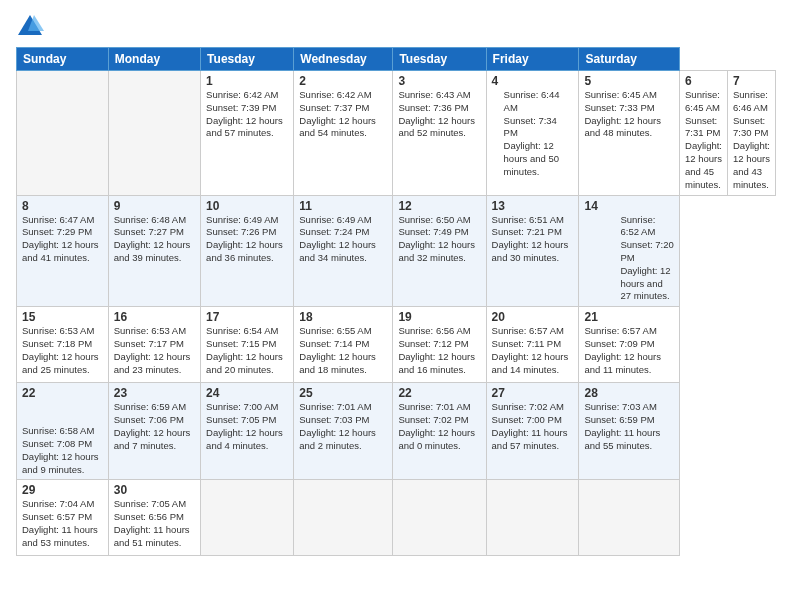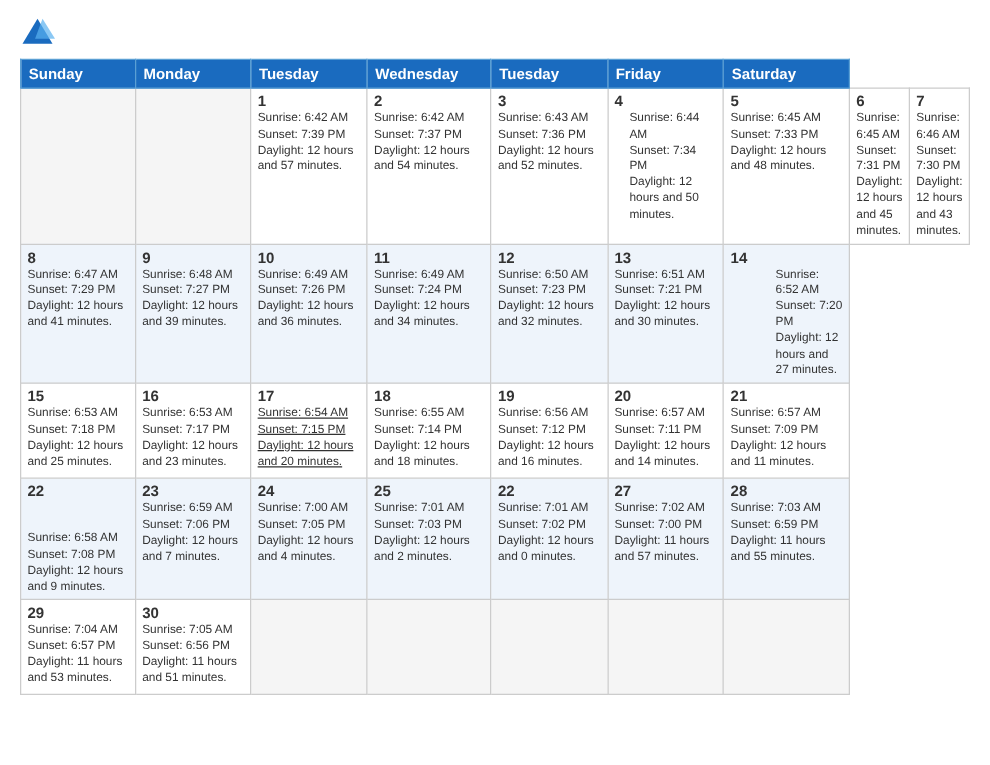--- a/index.html
+++ b/index.html
@@ -205,21 +205,21 @@
           </td>
           <td>
             <span class="day-num">11</span>
             <div class="day-detail" style="white-space: pre-line;">Sunrise: 6:49 AM
 Sunset: 7:24 PM
 Daylight: 12 hours and 34 minutes.</div>
           </td>
           <td>
             <span class="day-num">12</span>
             <div class="day-detail" style="white-space: pre-line;">Sunrise: 6:50 AM
-Sunset: 7:23 PM
+Sunset: 7:49 PM
 Daylight: 12 hours and 32 minutes.</div>
           </td>
           <td>
             <span class="day-num">13</span>
             <div class="day-detail" style="white-space: pre-line;">Sunrise: 6:51 AM
 Sunset: 7:21 PM
 Daylight: 12 hours and 30 minutes.</div>
           </td>
           <td>
             <span class="day-num">14</span>
@@ -236,21 +236,21 @@
 Daylight: 12 hours and 25 minutes.</div>
           </td>
           <td>
             <span class="day-num">16</span>
             <div class="day-detail" style="white-space: pre-line;">Sunrise: 6:53 AM
 Sunset: 7:17 PM
 Daylight: 12 hours and 23 minutes.</div>
           </td>
           <td>
             <span class="day-num">17</span>
-            <div class="day-detail" style="white-space: pre-line; text-decoration: underline;">Sunrise: 6:54 AM
+            <div class="day-detail" style="white-space: pre-line;">Sunrise: 6:54 AM
 Sunset: 7:15 PM
 Daylight: 12 hours and 20 minutes.</div>
           </td>
           <td>
             <span class="day-num">18</span>
             <div class="day-detail" style="white-space: pre-line;">Sunrise: 6:55 AM
 Sunset: 7:14 PM
 Daylight: 12 hours and 18 minutes.</div>
           </td>
           <td>

